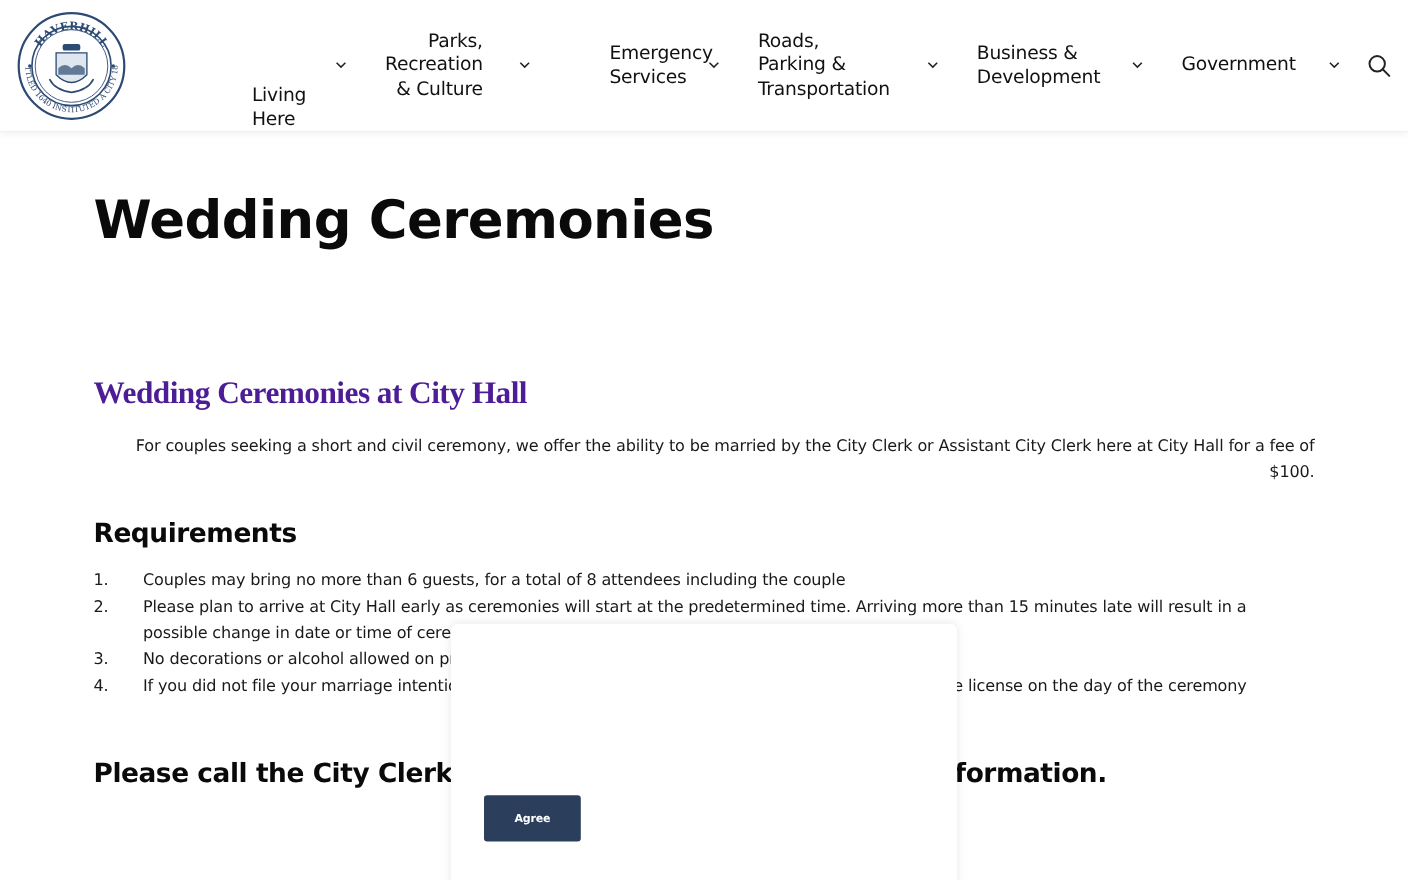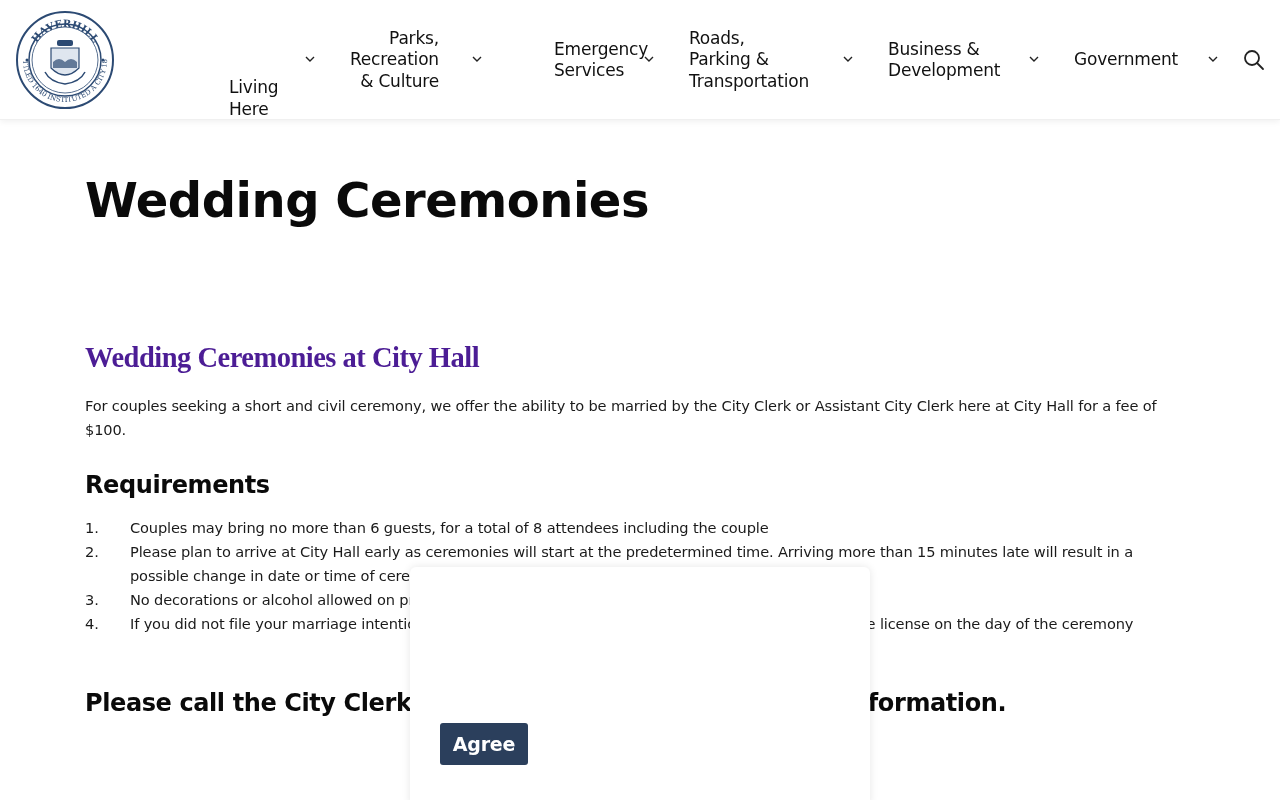--- a/index.html
+++ b/index.html
@@ -38,21 +38,21 @@
       font-size: 48px; line-height: 44px; color: #0a0a0a; letter-spacing: -0.5px;
     }
     .h2 {
       position: absolute; left: 85px; top: 338px;
       font-family: Liberation Serif, serif; font-weight: bold;
       font-size: 28.5px; line-height: 40px; color: #4c1d95; letter-spacing: -0.5px;
     }
     .intro {
       position: absolute; left: 85px; top: 394px; width: 1110px;
       font-family: "DejaVu Sans", sans-serif; font-size: 14.6px; line-height: 24px;
-      color: #1a1a1a; letter-spacing: -0.15px;
+      color: #1a1a1a; letter-spacing: -0.15px; text-align: right;
     }
     .h3 {
       position: absolute; left: 85px; top: 468px;
       font-family: "DejaVu Sans", sans-serif; font-weight: bold;
       font-size: 24px; line-height: 34px; color: #0a0a0a; letter-spacing: -0.4px;
     }
     .req-list {
       position: absolute; left: 85px; top: 516px; width: 1110px; list-style: none;
       font-family: "DejaVu Sans", sans-serif; font-size: 14.6px; line-height: 24px;
       color: #1a1a1a; letter-spacing: -0.15px;
@@ -76,21 +76,21 @@
     }
     .cookie-text {
       position: absolute; left: 30px; top: 41px; width: 405px;
       font-family: "DejaVu Sans", sans-serif; font-size: 14.6px; line-height: 24px;
       color: #2a2a2a; letter-spacing: -0.2px;
     }
     .cookie-link { color: #2c3e5c; font-weight: bold; text-decoration: none; cursor: pointer; }
     .agree-btn {
       position: absolute; left: 30px; top: 156px; width: 88px; height: 42px;
       background: #2b3f5c; color: #ffffff; border: none; border-radius: 3px;
-      font-family: "DejaVu Sans", sans-serif; font-weight: bold; font-size: 19px;
+      font-family: "DejaVu Sans", sans-serif; font-weight: bold; font-size: 10px;
       cursor: pointer; letter-spacing: -0.2px;
     }
   </style>
 </head>
 <body>
 
 <header class="site-header">
   <a class="logo">
     <svg width="100" height="100" viewBox="0 0 100 100">
       <circle cx="50" cy="50" r="48" fill="#ffffff" stroke="#2c4a73" stroke-width="2"></circle>

